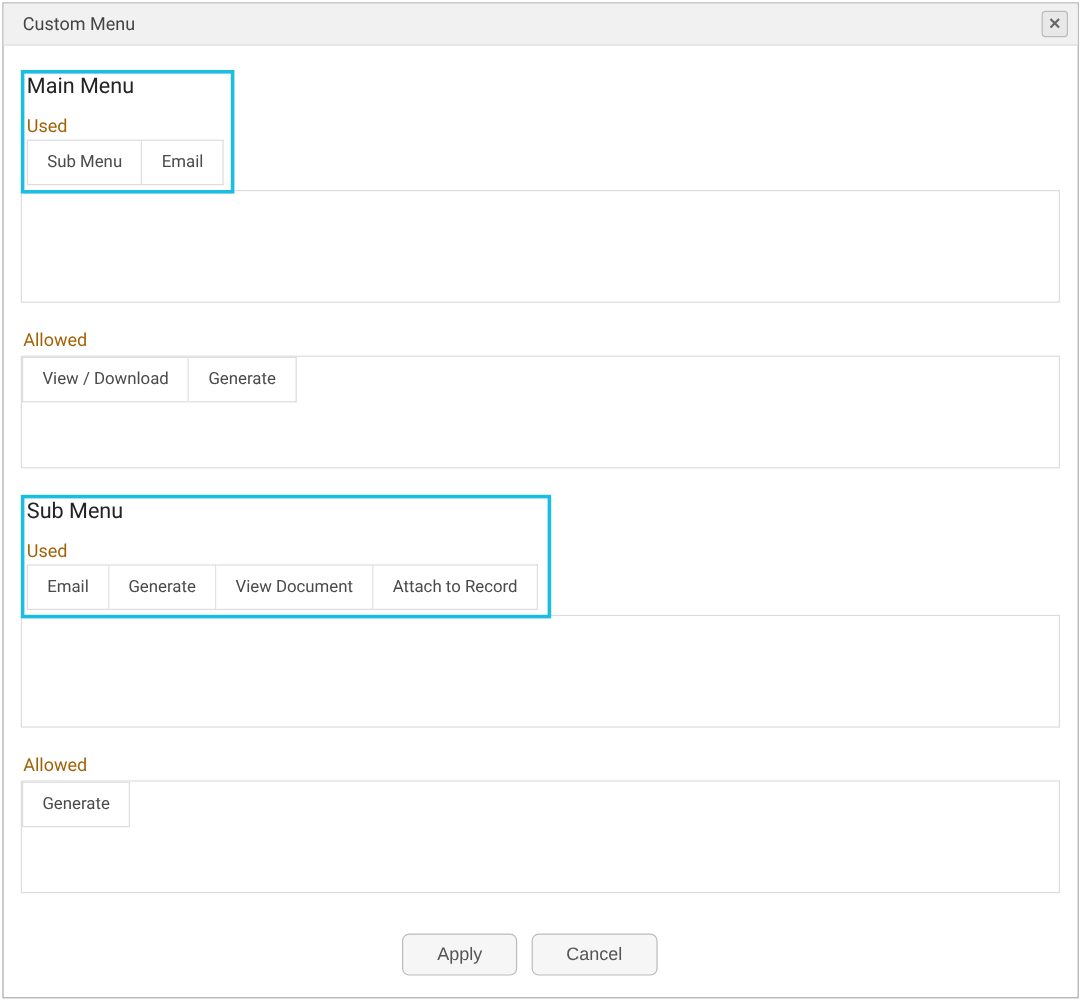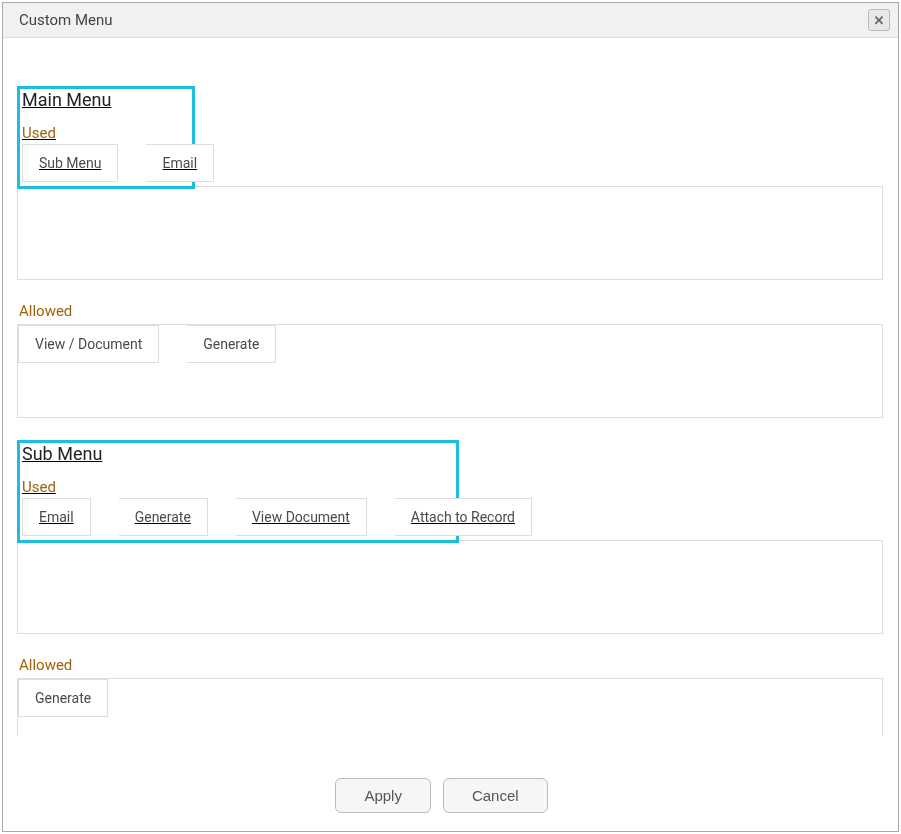--- a/index.html
+++ b/index.html
@@ -1,19 +1,18 @@
 <!DOCTYPE html>
 <html><head>
   <meta charset="utf-8">
   <style>
     * {
       box-sizing: border-box;
       margin: 0;
       padding: 0;
-      gap: 28px;
     }
     body {
       font-family: -apple-system, BlinkMacSystemFont, 'Segoe UI', Roboto, Arial, sans-serif;
       background: #fff;
       width: 901px;
       height: 834px;
       overflow: hidden;
     }
     .dialog {
       width: 897px;
@@ -55,21 +54,20 @@
       flex: 1;
       padding: 20px 14px 10px 14px;
       overflow-y: auto;
     }
     .highlight-box-1, .highlight-box-2 {
       border: 3px solid #1bbde0;
       display: inline-block;
       padding-right: 24px;
       padding-bottom: 4px;
       margin-bottom: 0px;
-      text-decoration: underline;
     }
     .highlight-box-1 {
       width: 178px;
     }
     .highlight-box-2 {
       width: 442px;
     }
     .section-title {
       font-size: 18px;
       color: #232323;
@@ -164,21 +162,21 @@
           <div class="item-cell">Sub Menu</div>
           <div class="item-cell">Email</div>
         </div>
       </div>
       <div class="item-area main-menu-used-area"></div>
     </div>
 
     <div class="sub-label" style="margin-bottom:4px;">Allowed</div>
     <div class="item-area">
       <div class="item-row">
-        <div class="item-cell">View / Document</div>
+        <div class="item-cell">View / Download</div>
         <div class="item-cell">Generate</div>
       </div>
     </div>
 
     <div class="overlap-wrapper">
       <div class="highlight-box-2">
         <div class="section-title">Sub Menu</div>
         <div class="sub-label">Used</div>
         <div class="item-row">
           <div class="item-cell">Email</div>

